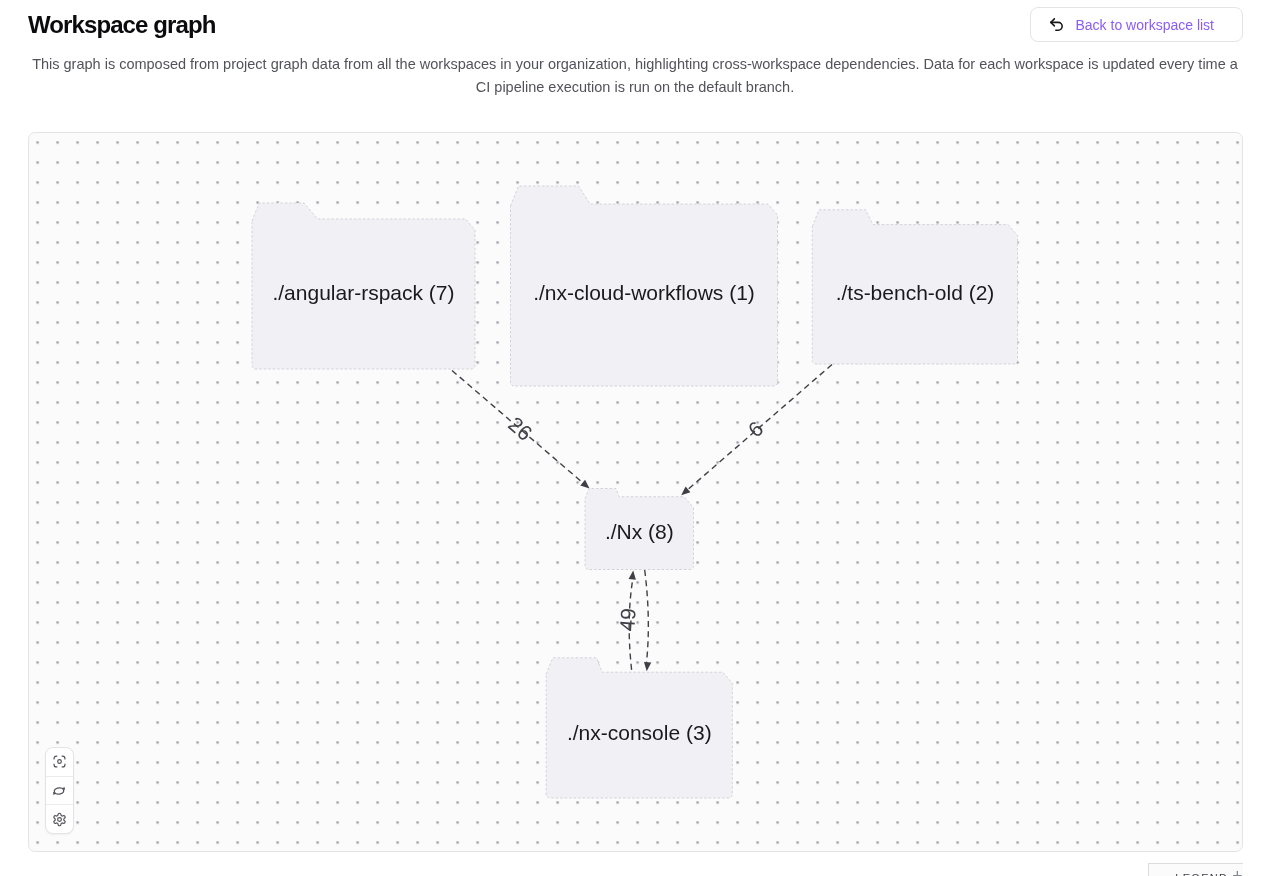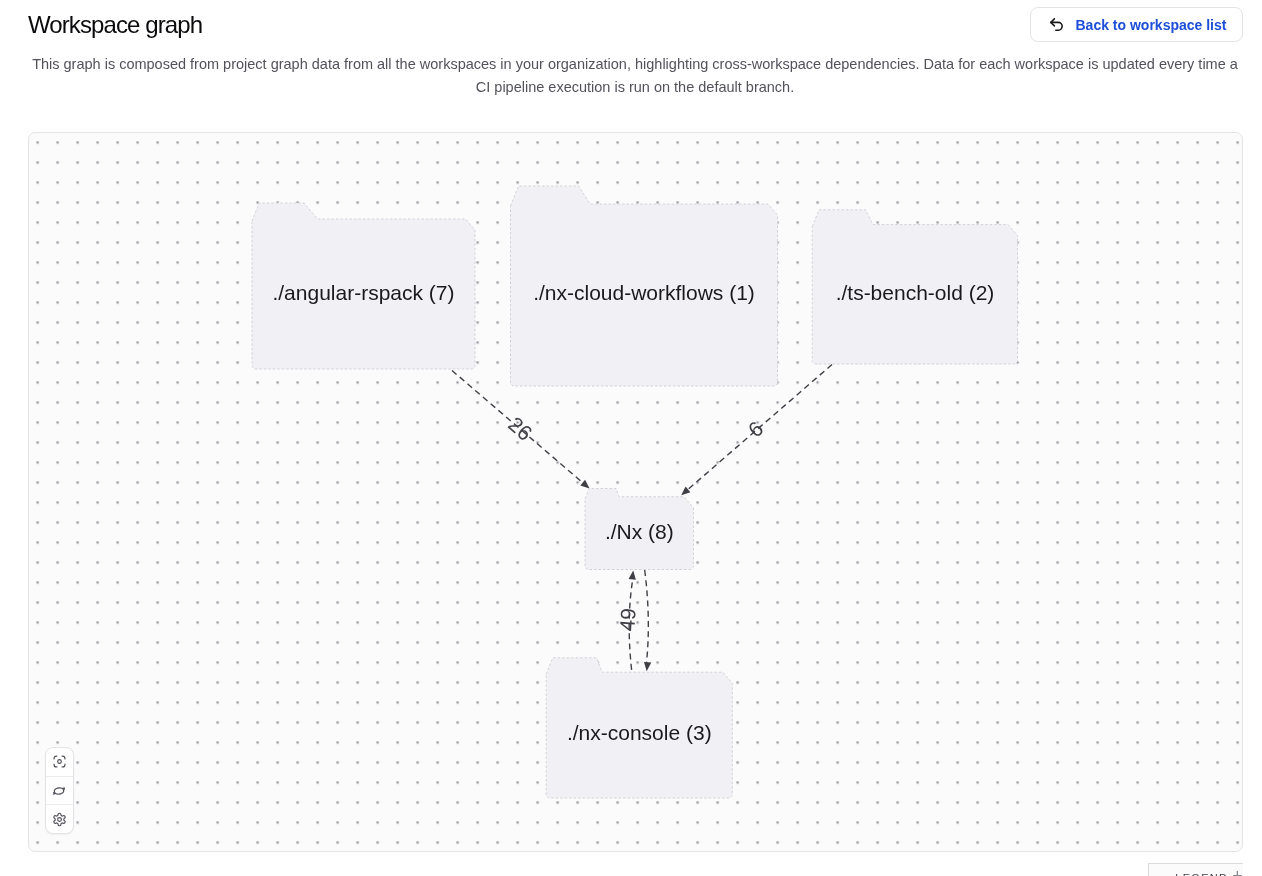--- a/index.html
+++ b/index.html
@@ -1,19 +1,19 @@
 <!DOCTYPE html>
 <html><head>
 <meta charset="utf-8">
 <style>
 * { margin:0; padding:0; box-sizing:border-box; }
 html,body { width:1262px; height:876px; background:#fff; font-family:"Liberation Sans", sans-serif; overflow:hidden; position:relative; }
-h1 { position:absolute; left:28px; top:11px; font-size:24px; font-weight:400; letter-spacing:-0.9px; color:#0b0b0e; }
+h1 { position:absolute; left:28px; top:11px; font-size:24px; font-weight:700; letter-spacing:-0.9px; color:#0b0b0e; }
 .desc { position:absolute; left:28px; top:53px; width:1214px; font-size:14.5px; line-height:23.4px; color:#52525b;text-align:center; }
-.backbtn { position:absolute; left:1029.5px; top:7px; width:213px; height:35px; border:1px solid #e4e4e7; border-radius:8px; background:#fff; display:flex; align-items:center; padding-left:17px; gap:11px; font-size:14px; font-weight:700; color:#1d4ed8; }
+.backbtn { position:absolute; left:1029.5px; top:7px; width:213px; height:35px; border:1px solid #e4e4e7; border-radius:8px; background:#fff; display:flex; align-items:center; padding-left:17px; gap:11px; font-size:14px; font-weight:400; color:#8b5cf6; }
 .canvas { position:absolute; left:28px; top:131.5px; width:1214.5px; height:720.5px; border:1px solid #e4e4e7; border-radius:7px; background-color:#fbfbfc; }
 #graph { position:absolute; left:0; top:0; font-family:"Liberation Sans", sans-serif; }
 .controls { position:absolute; left:44.5px; top:747px; width:29px; height:87px; background:#fff; border:1px solid #e4e4e7; border-radius:8px; box-shadow:0 1px 2px rgba(0,0,0,0.05); display:flex; flex-direction:column; }
 .controls .cell { flex:1; display:flex; align-items:center; justify-content:center; color:#52525b; }
 .controls .cell + .cell { border-top:1px solid #ececef; }
 .legend { position:absolute; left:1147.5px; top:863px; width:95px; height:28.5px; border-top:1px solid #dcdce0; border-left:1px solid #dcdce0; background:#fbfbfc; display:flex; align-items:center;justify-content:flex-end; }
 .legend .lg { margin-left:13px; font-size:11px; letter-spacing:1.3px; color:#3f3f46; }
 .legend .plus { margin-left:4px; color:#85858d; font-size:17.5px; line-height:1; margin-top:-2px; font-weight:400; }
 </style>
 </head>

